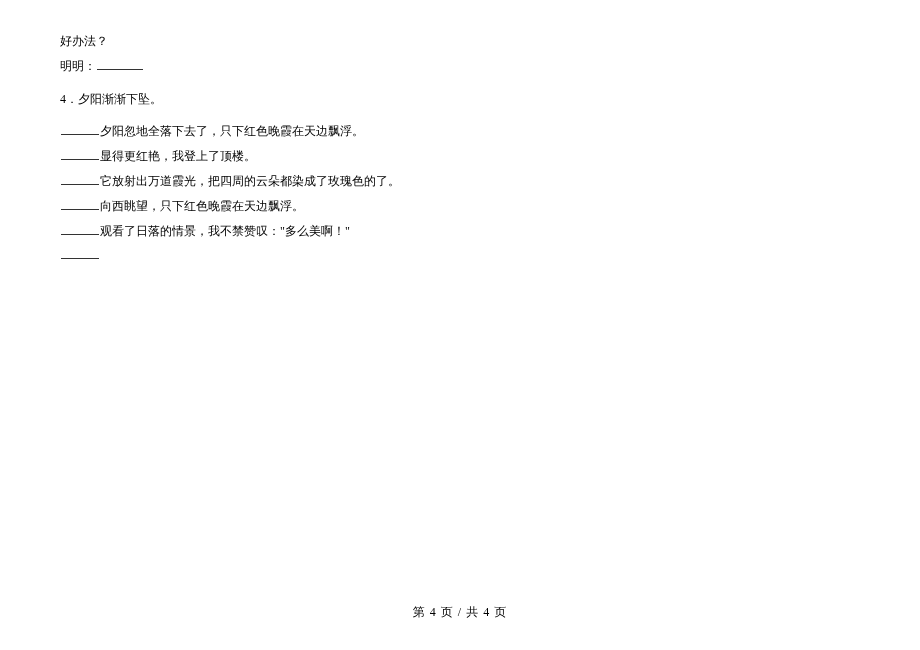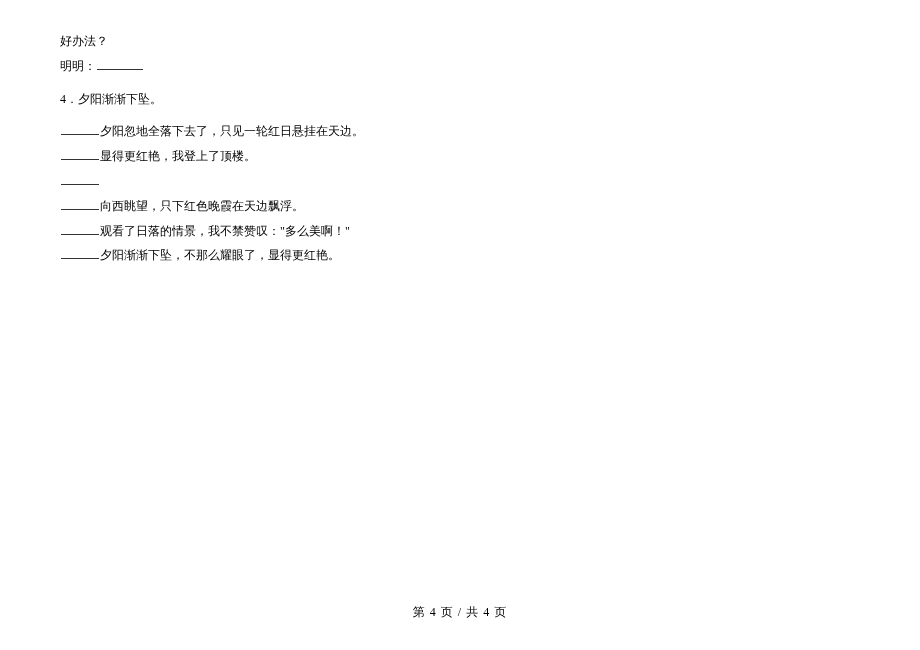--- a/index.html
+++ b/index.html
@@ -46,31 +46,31 @@
 
 <div class="spacer"></div>
 
 <div class="para">
   <span>4．</span><span>夕阳渐渐下坠。</span>
 </div>
 
 <div class="spacer"></div>
 
 <div class="para">
-  <span class="blank blank-short"></span><span>夕阳忽地全落下去了，只见一轮红日悬挂在天边。</span>
+  <span class="blank blank-short"></span><span>夕阳忽地全落下去了，只下红色晚霞在天边飘浮。</span>
 </div>
 <div class="para">
   <span class="blank blank-short"></span><span>显得更红艳，我登上了顶楼。</span>
 </div>
 <div class="para">
-  <span class="blank blank-short"></span>
+  <span class="blank blank-short"></span><span>它放射出万道霞光，把四周的云朵都染成了玫瑰色的了。</span>
 </div>
 <div class="para">
   <span class="blank blank-short"></span><span>向西眺望，只下红色晚霞在天边飘浮。</span>
 </div>
 <div class="para">
   <span class="blank blank-short"></span><span>观看了日落的情景，我不禁赞叹："多么美啊！"</span>
 </div>
 <div class="para">
-  <span class="blank blank-short"></span><span>夕阳渐渐下坠，不那么耀眼了，显得更红艳。</span>
+  <span class="blank blank-short"></span>
 </div>
 
 <div class="footer">第 4 页  /  共 4 页</div>
 
 </body></html>

